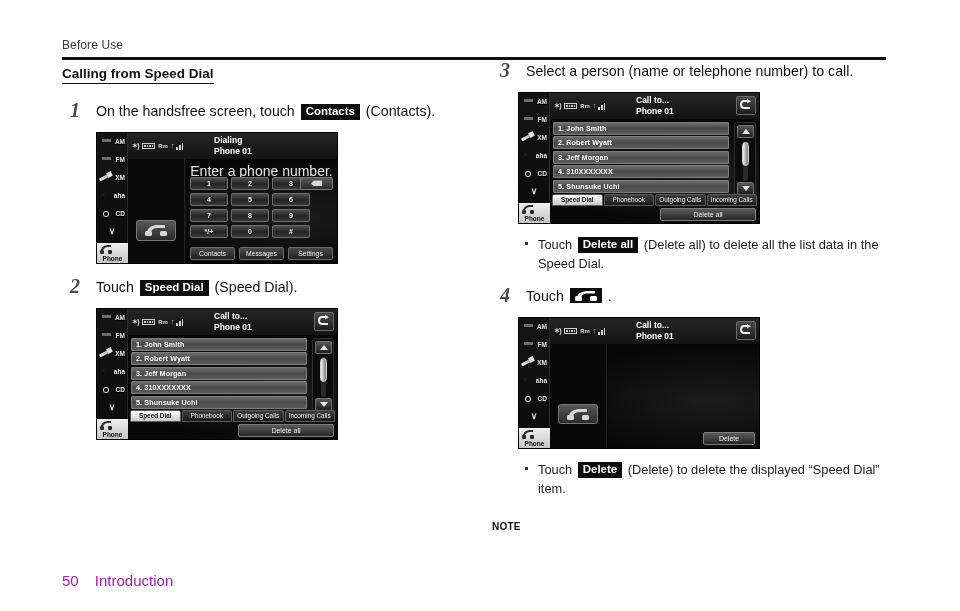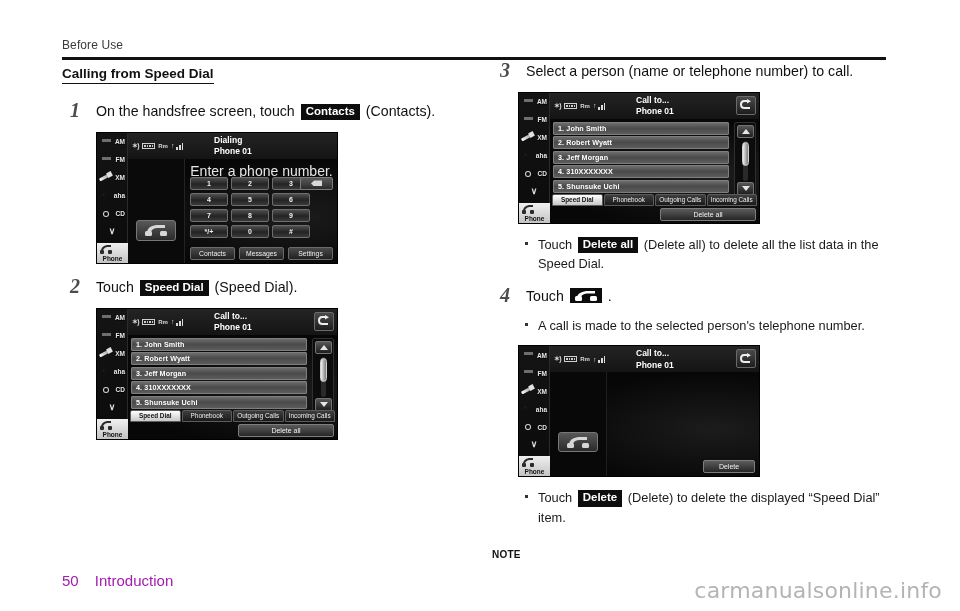--- a/index.html
+++ b/index.html
@@ -830,24 +830,20 @@
           <svg width="22" height="11" viewBox="0 0 22 11">
             <path d="M2 8 C2 3 8 1 13 1 L20 1 L20 3.6 L13 3.6 C10 3.6 6 4.6 6 8 Z" fill="#ffffff"></path>
             <rect x="0" y="6" width="7" height="5" rx="1.5" fill="#ffffff"></rect>
             <rect x="15" y="6" width="7" height="5" rx="1.5" fill="#ffffff"></rect>
           </svg>
         </span>
         <span>.</span>
       </span>
     </div>
 
-    <div class="bullet">
-      <span class="bullet-dot"></span>
-      <span class="bullet-text">A call is made to the selected person's telephone number.</span>
-    </div>
 
     <div class="hu-wrap r">
       <div class="hu">
 
         <div class="hu-rail">
           <div class="rail-btn">
             <span class="glyph"><span class="ico-tape"></span></span>
             <span class="lbl">AM</span>
           </div>
           <div class="rail-btn">
@@ -935,15 +931,14 @@
 
     <div class="note-title">NOTE</div>
 
   </div>
 
   <div class="footer">
     <span class="pg">50</span>
     <span>Introduction</span>
   </div>
 
-  <div class="watermark">carmanualsonline.info</div>
 
 </div>
 
 </body></html>

